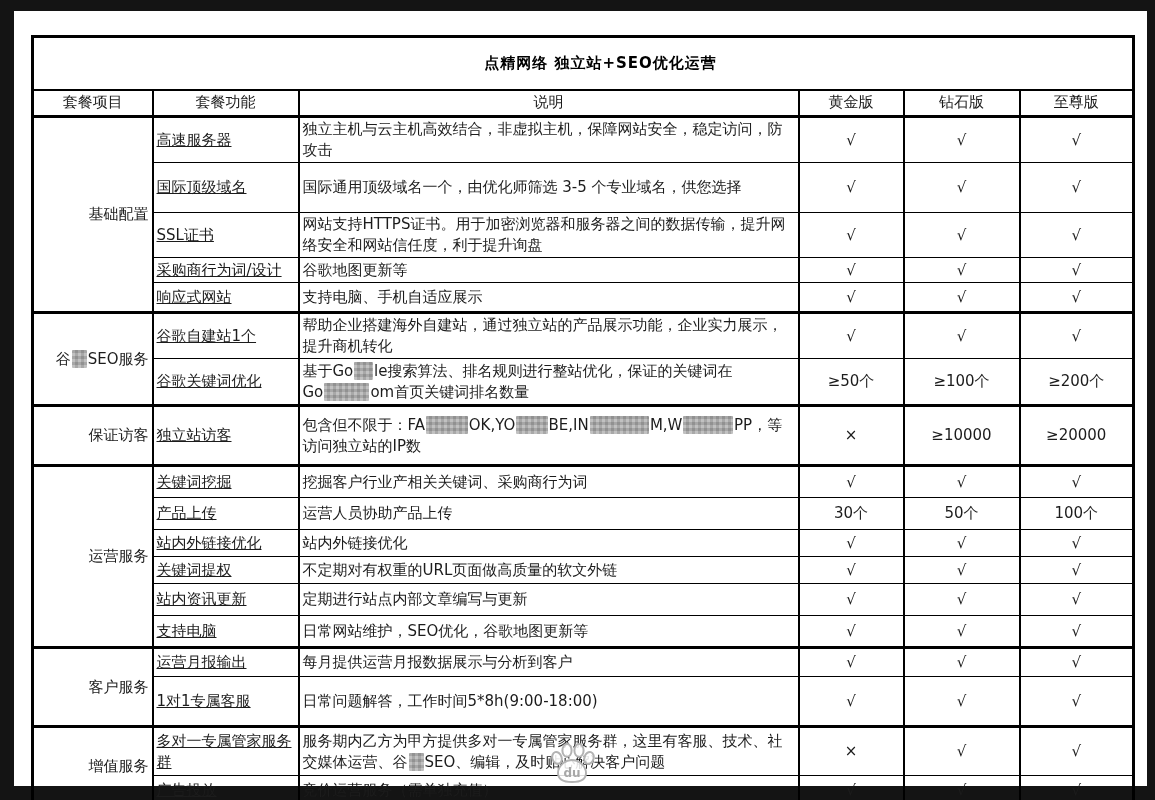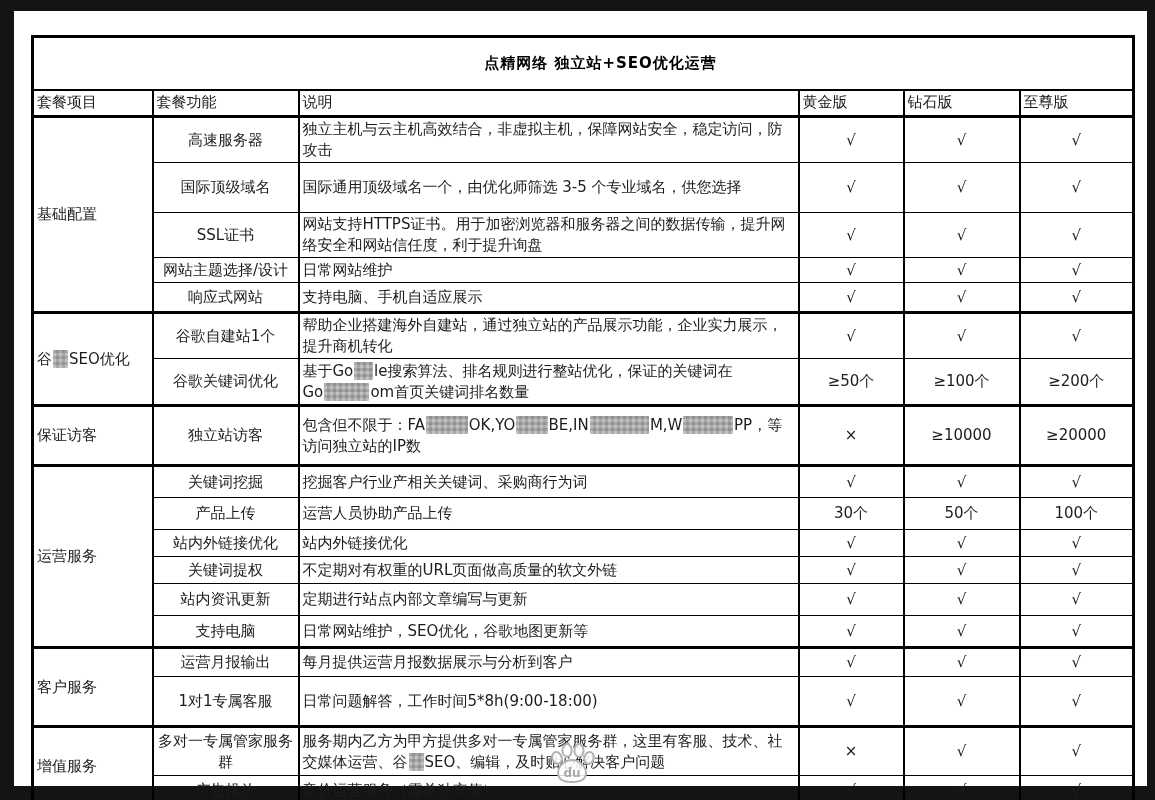--- a/index.html
+++ b/index.html
@@ -19,27 +19,27 @@
   }
   .spec-table td{
     border-top:1px solid #000;border-bottom:1px solid #000;
     border-left:2px solid #000;border-right:2px solid #000;
     padding:1px 3px;vertical-align:middle;
     font-size:15px;line-height:1.4;
     overflow:hidden;
   }
   tr.sec > td{border-top:3px solid #000;}
   .title-row td{border-bottom:2px solid #000;padding-left:38px;}
-  .hdr td{border-bottom:3px solid #000;font-size:15px;}
+  .hdr td{border-bottom:3px solid #000;text-align:center;font-size:15px;}
   .title-cell{
     text-align:center;font-size:24px;font-weight:700;color:#000;
     letter-spacing:1px;
   }
-  .col-item{text-align:left;font-size:15.5px;}
-  .col-feature{text-align:center;}
+  .col-item{text-align:right;font-size:15.5px;}
+  .col-feature{text-align:left;text-decoration:underline;}
   .col-desc{text-align:left;padding:2px 6px;line-height:1.48;}
   .col-val{text-align:center;font-size:16px;}
   .censored{
     color:transparent;border-radius:1px;margin:0 1px;
     background:
       repeating-linear-gradient(90deg,#d9d9d9 0 3px,#bdbdbd 3px 6px),
       repeating-linear-gradient(0deg,#e3e3e3 0 3px,#c4c4c4 3px 6px);
     background-blend-mode:multiply;
   }
   .watermark{
@@ -101,36 +101,36 @@
       <td class="col-val">√</td>
     </tr>
     <tr style="height:45px">
       <td class="col-feature">SSL证书</td>
       <td class="col-desc">网站支持HTTPS证书。用于加密浏览器和服务器之间的数据传输，提升网络安全和网站信任度，利于提升询盘</td>
       <td class="col-val">√</td>
       <td class="col-val">√</td>
       <td class="col-val">√</td>
     </tr>
     <tr style="height:25px">
-      <td class="col-feature">网站主题选择/设计</td>
-      <td class="col-desc">日常网站维护</td>
+      <td class="col-feature">采购商行为词/设计</td>
+      <td class="col-desc">谷歌地图更新等</td>
       <td class="col-val">√</td>
       <td class="col-val">√</td>
       <td class="col-val">√</td>
     </tr>
     <tr style="height:30px">
       <td class="col-feature">响应式网站</td>
       <td class="col-desc">支持电脑、手机自适应展示</td>
       <td class="col-val">√</td>
       <td class="col-val">√</td>
       <td class="col-val">√</td>
     </tr>
 
     <tr class="sec" style="height:46px">
-      <td class="col-item" rowspan="2"><span>谷</span><span class="censored">歌</span><span>SEO优化</span></td>
+      <td class="col-item" rowspan="2"><span>谷</span><span class="censored">歌</span><span>SEO服务</span></td>
       <td class="col-feature">谷歌自建站1个</td>
       <td class="col-desc">帮助企业搭建海外自建站，通过独立站的产品展示功能，企业实力展示，提升商机转化</td>
       <td class="col-val">√</td>
       <td class="col-val">√</td>
       <td class="col-val">√</td>
     </tr>
     <tr style="height:47px">
       <td class="col-feature">谷歌关键词优化</td>
       <td class="col-desc"><span>基于Go</span><span class="censored">og</span><span>le搜索算法、排名规则进行整站优化，保证的关键词在Go</span><span class="censored">ogle.c</span><span>om首页关键词排名数量</span></td>
       <td class="col-val">≥50个</td>

